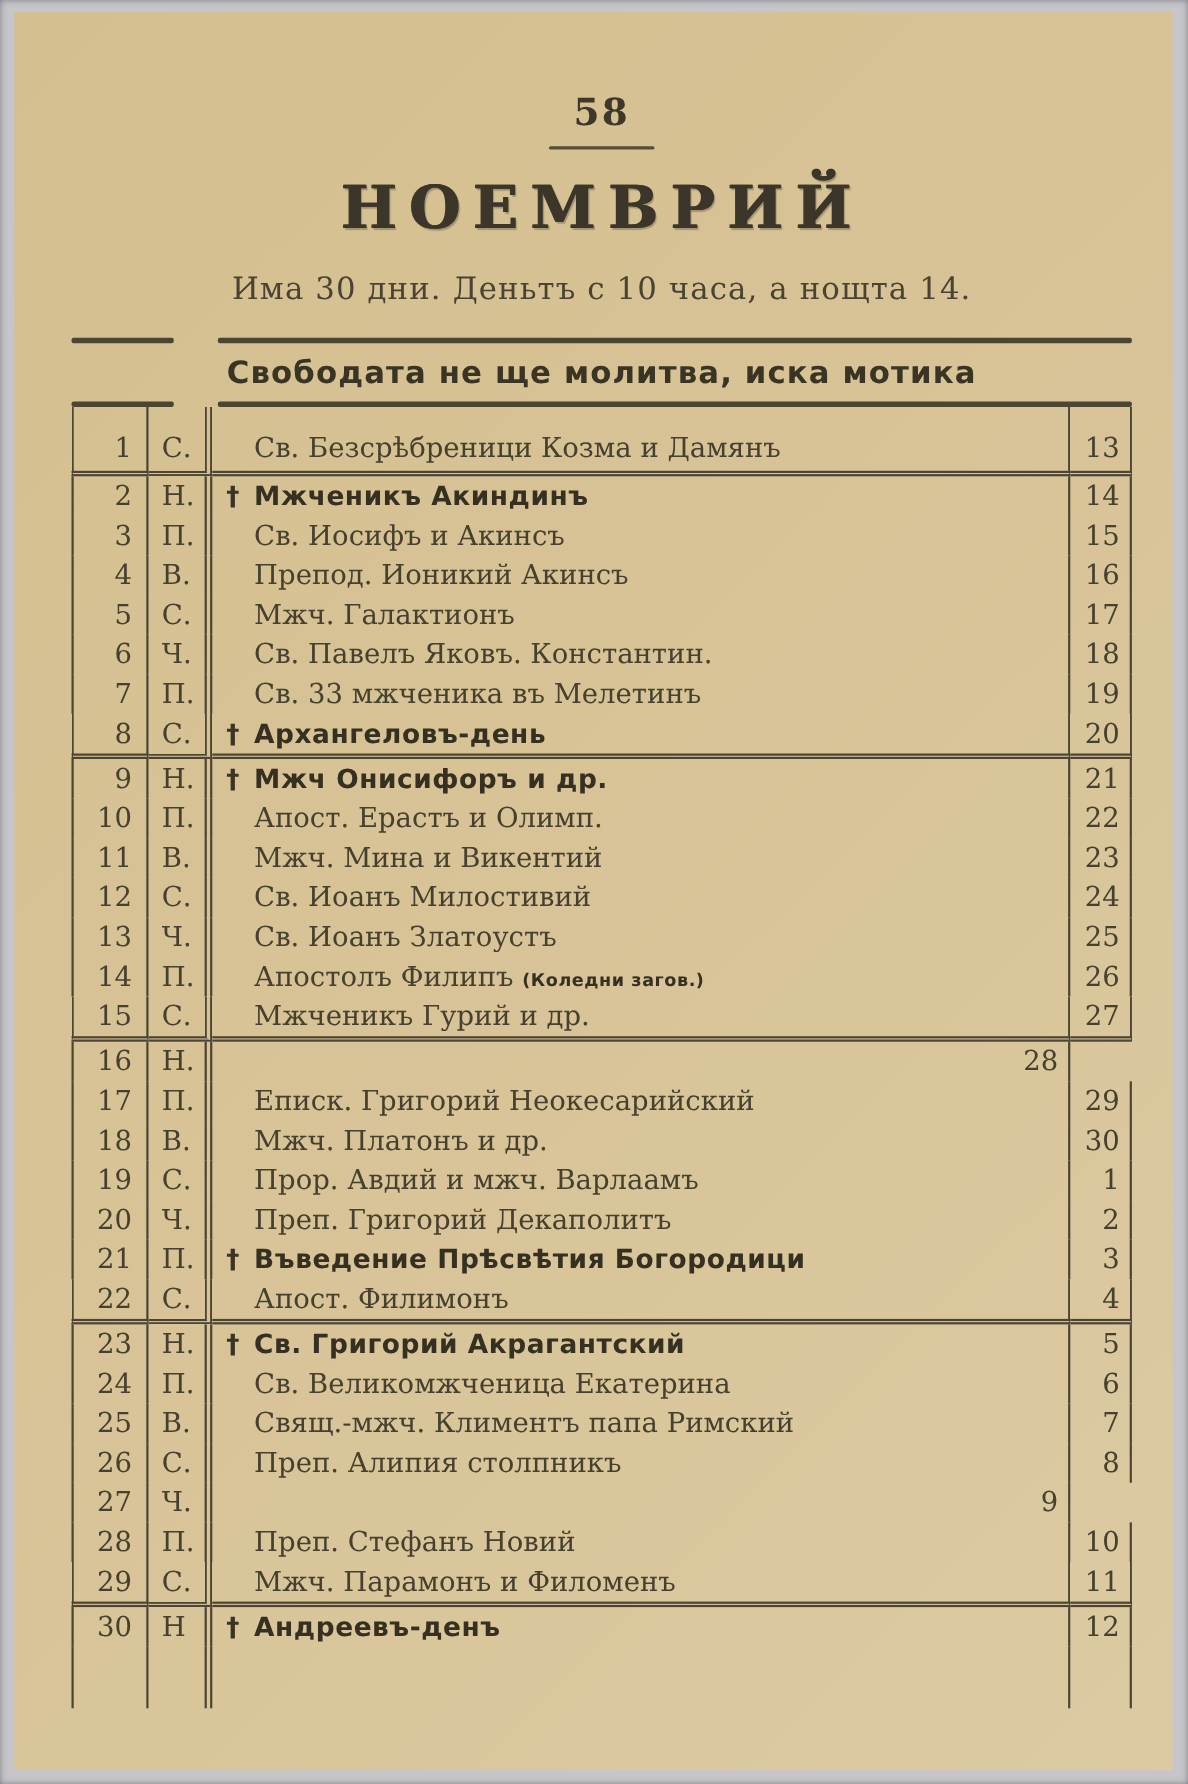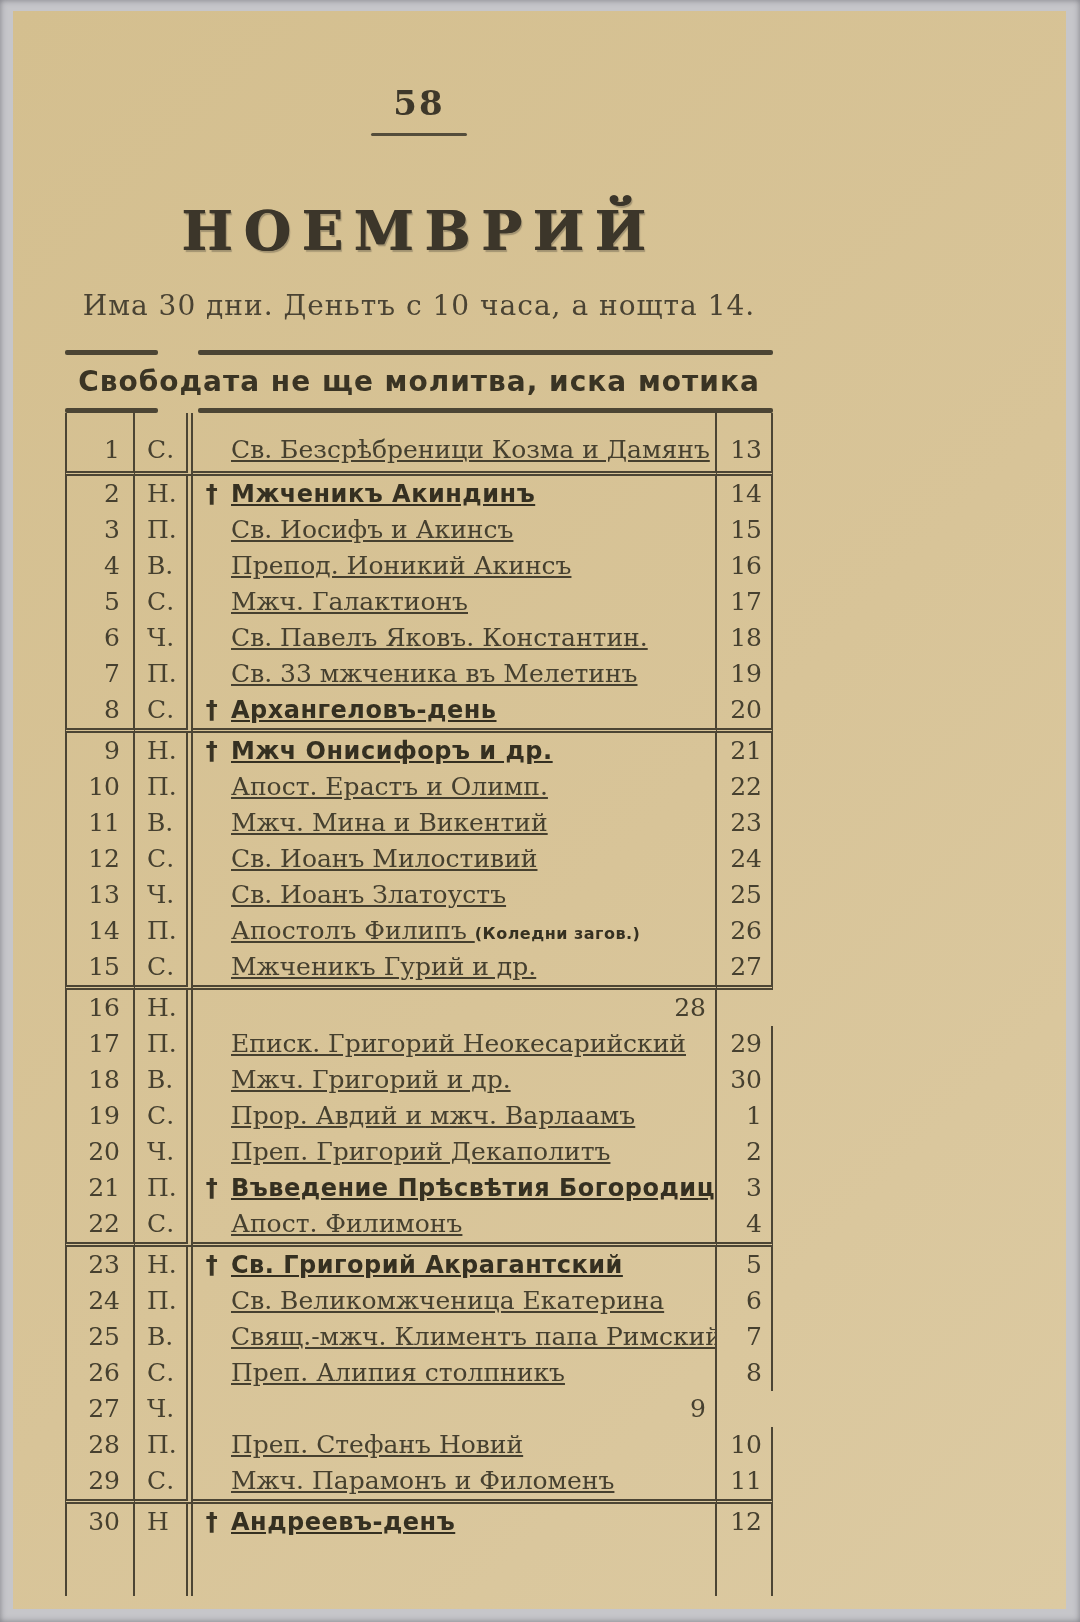--- a/index.html
+++ b/index.html
@@ -15,33 +15,33 @@
     box-shadow:inset 0 0 6px rgba(60,60,70,.55);
     pointer-events:none;z-index:5;
   }
   .sheet{
     position:absolute;left:13px;top:11px;right:14px;bottom:13px;
     background:#d6c295;
     background:linear-gradient(135deg,#d4bf8f 0%,#d8c498 55%,#dccaa2 100%);
     z-index:1;
   }
   .content{
-    position:absolute;left:52px;top:0;width:708px;height:100%;
+    position:absolute;left:52px;top:0;width:964px;height:100%;
     color:#453f2f;
   }
   
   .pagenum{
     margin-top:72px;text-align:center;
     font-size:34px;font-weight:bold;letter-spacing:2px;color:#3e382a;
   }
   .pagenum-rule{
     width:96px;height:3px;background:#544d3b;margin:10px auto 0 auto;border-radius:2px;
   }
   .month-title{
-    margin-top:63px;text-align:center;
+    margin-top:20px;text-align:center;
     font-size:54px;font-weight:bold;letter-spacing:11px;
     color:#3c362a;
     text-shadow:1px 0 0 #3c362a, 2px 2px 1px rgba(120,110,85,.55);
   }
   .subtitle{
     margin-top:26px;text-align:center;
     font-size:28px;color:#4a4333;letter-spacing:1px;
   }
   
   .hbar{display:flex;align-items:center;}
@@ -77,21 +77,21 @@
   }
   .cell.name{border-right:2px solid #4c4534;}
   .cell.olddate{
     border-right:2px solid #4c4534;
     text-align:right;padding-right:9px;
   }
   .cross{
     display:inline-block;width:38px;text-align:center;
     font-family:"DejaVu Sans", sans-serif;font-size:24px;color:#3a3424;
   }
-  .name .name-text{padding-left:0;text-decoration:underline;}
+  .name .name-text{padding-left:0;}
   .row.bold .cell.name{
     font-family:"DejaVu Sans", sans-serif;font-weight:700;
     color:#353021;letter-spacing:.5px;font-size:24px;
   }
   .name-bold{
     font-family:"DejaVu Sans", sans-serif;font-weight:700;
     color:#353021;letter-spacing:.5px;font-size:16px;
   }
   .row.sep-after .cell{border-bottom:5px double #4c4534;}
 </style>
@@ -237,21 +237,21 @@
   <div class="row">
     <div class="cell day">17</div>
     <div class="cell weekday">П.</div>
     <div class="cell name"><span class="cross"></span><span class="name-text">Еписк. Григорий Неокесарийский</span><span class="name-bold"></span></div>
     <div class="cell olddate">29</div>
   </div>
 
   <div class="row">
     <div class="cell day">18</div>
     <div class="cell weekday">В.</div>
-    <div class="cell name"><span class="cross"></span><span class="name-text">Мжч. Григорий и др.</span><span class="name-bold"></span></div>
+    <div class="cell name"><span class="cross"></span><span class="name-text">Мжч. Платонъ и др.</span><span class="name-bold"></span></div>
     <div class="cell olddate">30</div>
   </div>
 
   <div class="row">
     <div class="cell day">19</div>
     <div class="cell weekday">С.</div>
     <div class="cell name"><span class="cross"></span><span class="name-text">Прор. Авдий и мжч. Варлаамъ</span><span class="name-bold"></span></div>
     <div class="cell olddate">1</div>
   </div>
 

